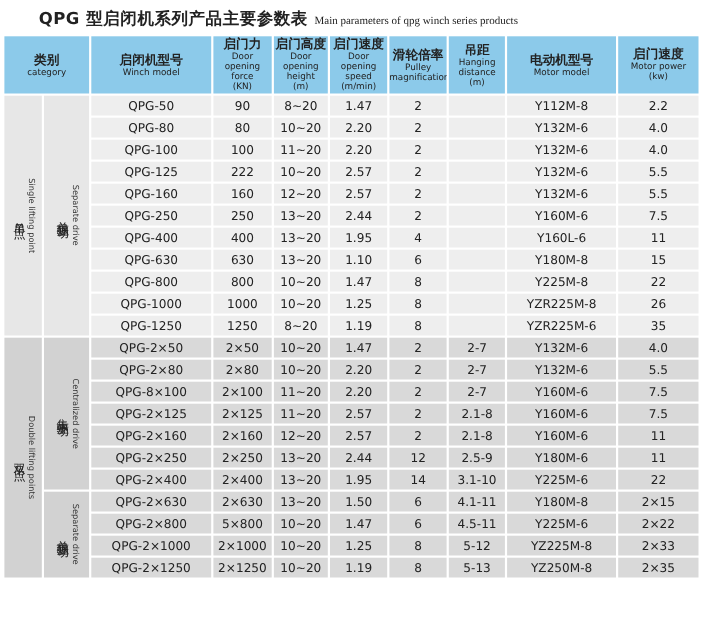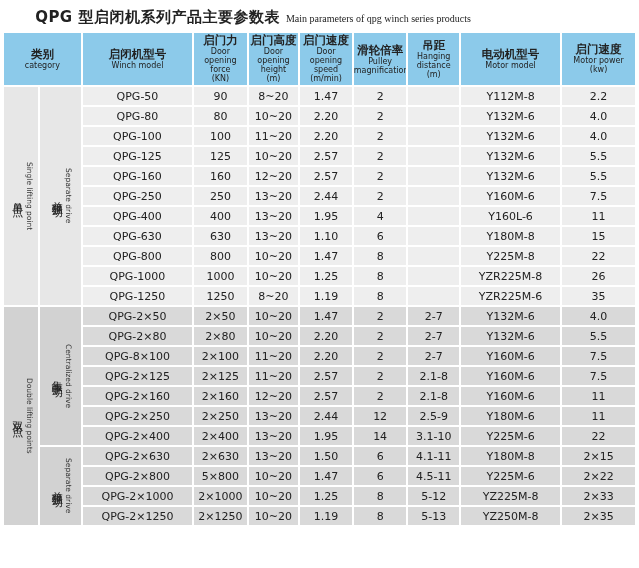--- a/index.html
+++ b/index.html
@@ -136,21 +136,21 @@
           <td class="data g0">100</td>
           <td class="data g0">11~20</td>
           <td class="data g0">2.20</td>
           <td class="data g0">2</td>
           <td class="data g0"></td>
           <td class="data g0">Y132M-6</td>
           <td class="data g0">4.0</td>
         </tr>
         <tr>
           <td class="data g0">QPG-125</td>
-          <td class="data g0">125</td>
+          <td class="data g0">222</td>
           <td class="data g0">10~20</td>
           <td class="data g0">2.57</td>
           <td class="data g0">2</td>
           <td class="data g0"></td>
           <td class="data g0">Y132M-6</td>
           <td class="data g0">5.5</td>
         </tr>
         <tr>
           <td class="data g0">QPG-160</td>
           <td class="data g0">160</td>

